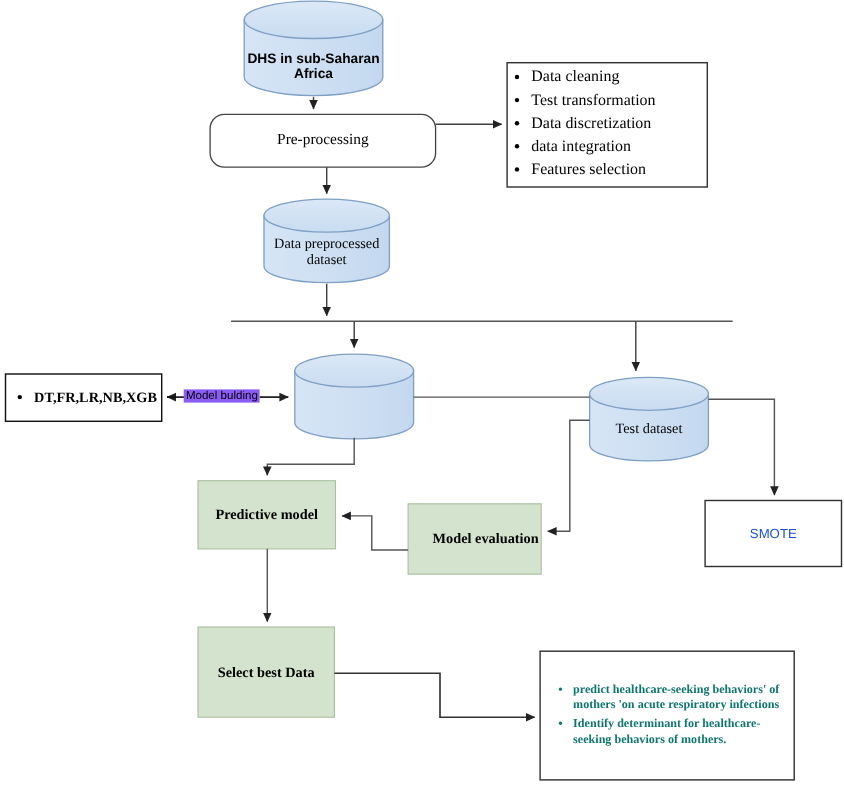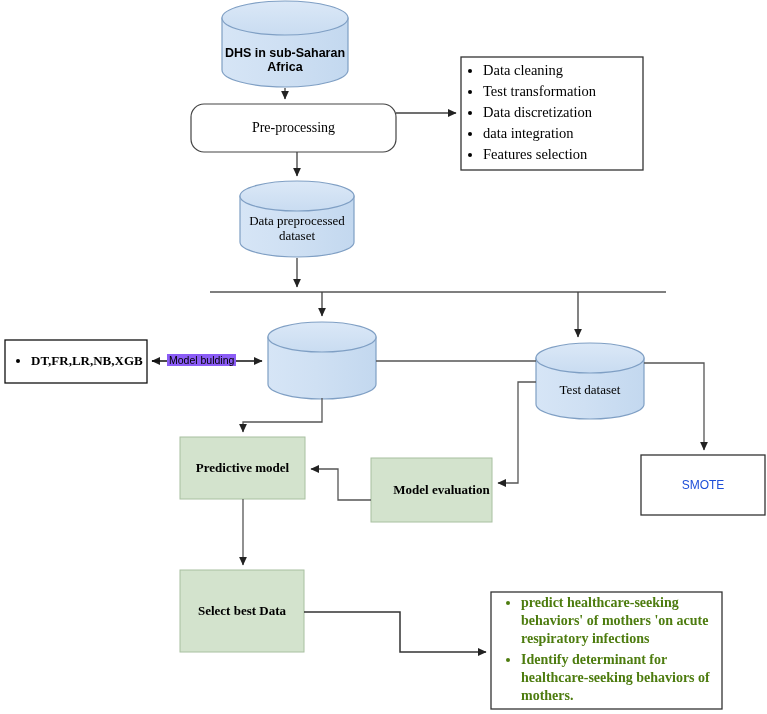--- a/index.html
+++ b/index.html
@@ -79,23 +79,23 @@
   }
   .bullets-serif li {
     font-family: "Liberation Serif", serif;
     font-size: 14.5px;
     line-height: 1.32;
     color: #000;
   }
   .bullets-bold-serif li {
     font-family: "Liberation Serif", serif;
     font-weight: bold;
-    font-size: 14px;
+    font-size: 11px;
     line-height: 1.3;
-    color: #4d7c0f;
+    color: #0f766e;
   }
   .bullets-small li {
     font-family: "Liberation Serif", serif;
     font-weight: bold;
     font-size: 13px;
     color: #000;
   }
   .panel {
     position: absolute;
     box-sizing: border-box;

